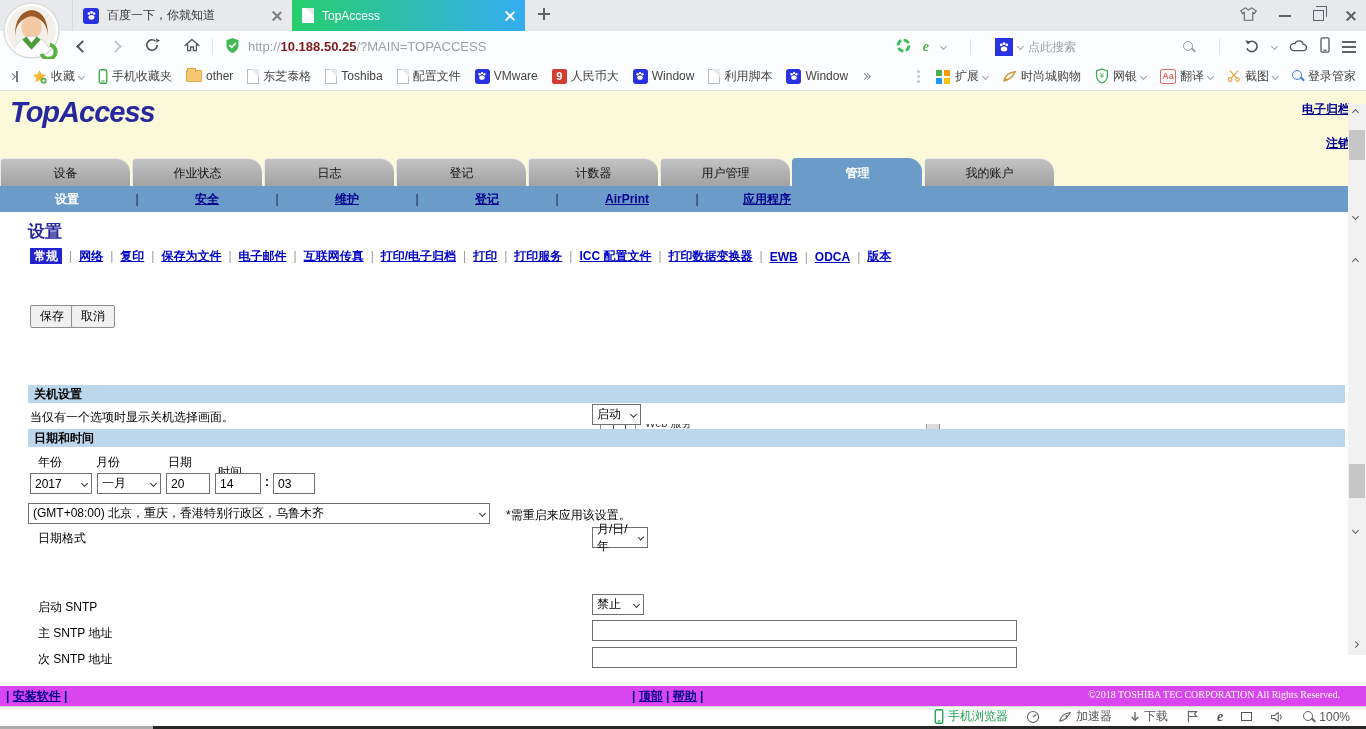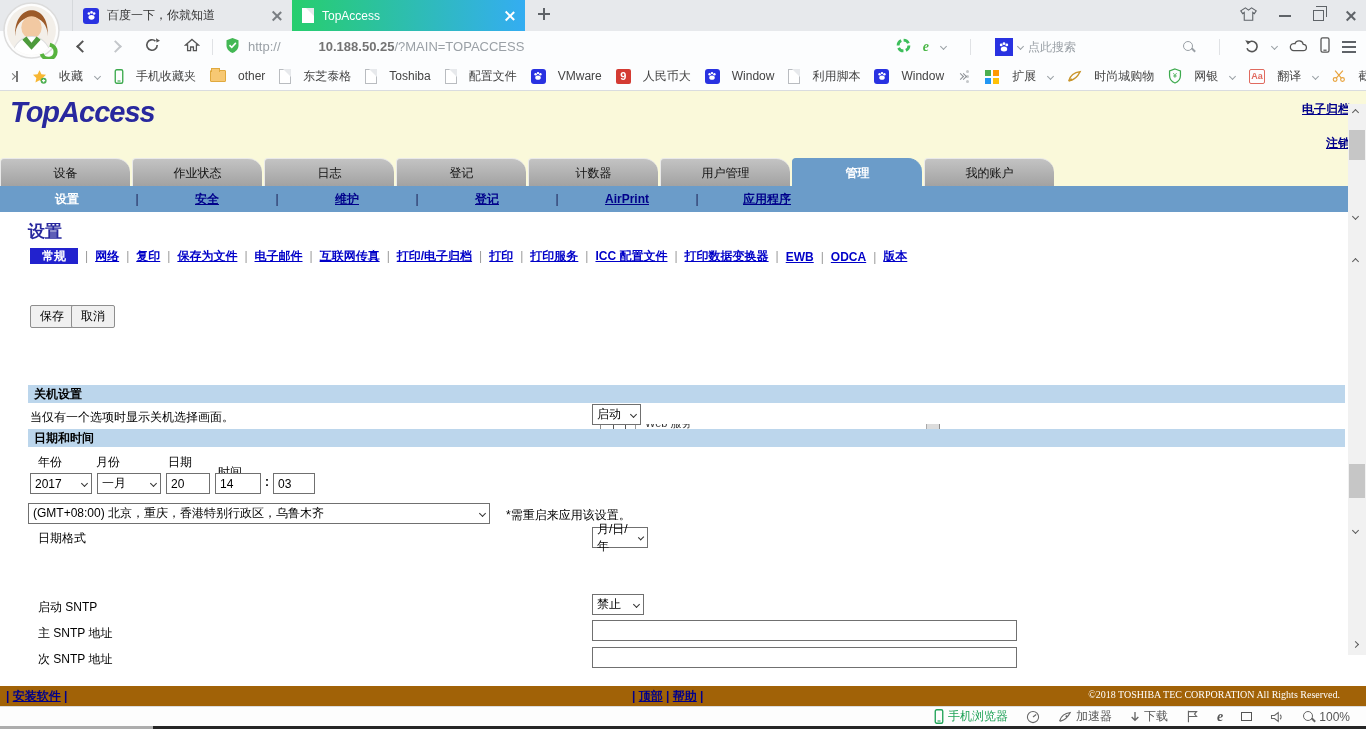--- a/index.html
+++ b/index.html
@@ -38,35 +38,35 @@
 .restore { position:relative; width:11px; height:11px; border:1.5px solid #5f6368; }
 .restore::before { content:""; position:absolute; left:2px; top:-5px; width:10px; height:10px; border:1.5px solid #5f6368; border-left:none; border-bottom:none; }
 
 
 .toolbar { position:absolute; left:0; top:31px; width:1366px; height:31px; background:#FCFDFE; display:flex; align-items:center; }
 .navbtns { display:flex; align-items:center; gap:24px; margin-left:78px; color:#555; }
 .navbtns .fwd { color:#C3C6CA; }
 .vsep { width:1px; height:16px; background:#E0E2E5; margin:0 12px; }
 .urlbox { display:flex; align-items:center; gap:8px; flex:1; }
 .url { font-size:13px; color:#9AA0A6; }
-.url b { color:#737373; font-weight:bold;margin-left:38px; }
+.url b { color:#7f1d1d; font-weight:bold; }
 .tb-right { display:flex; align-items:center; gap:12px; margin-right:10px; }
 .searchwrap { display:flex; align-items:center; gap:5px; }
 .search-input { border:none; outline:none; background:transparent; font-size:12px; width:150px; color:#333; }
 .search-input::placeholder { color:#9AA0A6; }
 .mini-baidu { width:18px; height:18px; background:#2932E1; border:1px solid #2932E1; display:flex; align-items:center; justify-content:center; }
 .hamburger { display:inline-flex; flex-direction:column; gap:3px; }
 .hamburger i { width:14px; height:2px; background:#5f6368; }
 .tinycaret { color:#9AA0A6; }
 
 
 .bookbar { position:absolute; left:0; top:62px; width:1366px; height:29px; background:#FCFDFE; border-bottom:1px solid #D9DCDF; display:flex; align-items:center; justify-content:space-between; color:#444; }
 .bm-left,.bm-right { display:flex; align-items:center; gap:14px; }
 .bm-left { margin-left:10px; } .bm-right { margin-right:10px; }
-.bm { display:flex; align-items:center; gap:12px; cursor:pointer; white-space:nowrap; }
+.bm { display:flex; align-items:center; gap:4px; cursor:pointer; white-space:nowrap; }
 .folder { width:16px; height:12px; background:#F7C873; border:1px solid #E0A93E; border-radius:1px; position:relative; }
 .folder::before { content:""; position:absolute; left:0; top:-3px; width:7px; height:3px; background:#F7C873; border:1px solid #E0A93E; border-bottom:none; }
 .red9 { width:15px; height:15px; background:#D43B33; color:#fff; font-weight:bold; font-size:11px; display:flex; align-items:center; justify-content:center; border-radius:2px; }
 .aabox { width:16px; height:15px; border:1px solid #E06A5F; color:#E06A5F; font-size:9px; font-weight:bold; display:flex; align-items:center; justify-content:center; border-radius:2px; }
 .blocks { position:relative; width:15px; height:15px; }
 .blocks i { position:absolute; width:6px; height:6px; }
 .blocks i:nth-child(1){ left:0; top:1px; background:#4CAF50; }
 .blocks i:nth-child(2){ left:8px; top:1px; background:#FF9800; }
 .blocks i:nth-child(3){ left:0; top:9px; background:#2196F3; }
 .blocks i:nth-child(4){ left:8px; top:9px; background:#FFC107; }
@@ -89,21 +89,21 @@
 .sn-item { width:134px; text-align:center; font-weight:bold; cursor:pointer; }
 .sn-cur { color:#fff; }
 .sn-link { color:#00008B; text-decoration:underline; }
 .sn-sep { color:#1a1a4d; width:6px; text-align:center; }
 
 .content { position:absolute; left:0; top:121px; width:1348px; height:474px; background:#fff; overflow:hidden; }
 .pgtitle { position:absolute; left:28px; top:8px; font-size:17px; font-weight:bold; color:#28289E; }
 .subtabs { position:absolute; left:30px; top:36px; display:flex; align-items:center; white-space:nowrap; font-weight:bold; }
 .subtabs > *:not(:last-child)::after { content:"|"; color:#999; margin:0 7px; font-weight:normal; display:inline-block; text-decoration:none; }
 .st-sel { color:#fff; }
-.st-sel b { background:#2222CE; color:#fff; padding:1px 12px; font-weight:bold; }
+.st-sel b { background:#2222CE; color:#fff; padding:1px 4px; font-weight:bold; }
 .st-link { color:#0000C8; text-decoration:underline; cursor:pointer; }
 .btn { position:absolute; top:93px; height:23px; padding:0 9px; background:#F0F0F0; border:1px solid #8E8E8E; border-radius:2px; font-size:12px; cursor:pointer; }
 .btn.save { left:30px; } .btn.cancel { left:71px; }
 
 
 .clipbox { position:absolute; left:600px; top:212px; width:340px; height:17px; border:1px solid #8C8C8C; border-top:none; overflow:hidden; background:#fff; }
 .clipbox .cb { position:absolute; left:12px; top:-7px; width:13px; height:13px; border:1px solid #555; background:#fff; }
 .clipbox .divline { position:absolute; left:34px; top:0; width:1px; height:17px; background:#999; }
 .clipbox .ctext { position:absolute; left:44px; top:-8px; font-size:11px; color:#333; }
 .clipbox .csb { position:absolute; right:0; top:0; width:13px; height:16px; background:#DCDCDC; border-left:1px solid #AAA; }
@@ -111,21 +111,21 @@
 .secbar { position:absolute; left:28px; width:1317px; height:18px; background:#BCD6EC; font-weight:bold; color:#000; line-height:18px; padding-left:6px; }
 .flabel { position:absolute; color:#000; }
 .sel { position:absolute; height:21px; border:1px solid #707070; background:#fff; display:flex; align-items:center; justify-content:space-between; padding:0 4px; cursor:pointer; }
 .sel .chv { width:5px; height:5px; border-width:1.6px; color:#333; margin-left:5px; }
 .tin { position:absolute; height:21px; border:1px solid #707070; padding:0 4px; font-size:12px; outline:none; background:#fff; }
 .sbtn { position:absolute; display:flex; align-items:center; justify-content:center; color:#5A5A5A; cursor:pointer; }
 .vscroll { position:absolute; left:1348px; top:13px; width:18px; height:534px; background:#F1F1F1; }
 .vthumb { position:absolute; left:1px; width:16px; background:#C6C6C6; }
 .corner { position:absolute; left:1348px; top:547px; width:18px; height:17px; background:#F1F1F1; }
 
-.pfooter { position:absolute; left:0; top:595px; width:1366px; height:20px; background:#a16207; }
+.pfooter { position:absolute; left:0; top:595px; width:1366px; height:20px; background:#d946ef; }
 .flink { font-weight:bold; color:#00008B; text-decoration:underline; cursor:pointer; }
 .fpipe { color:#00008B; font-weight:bold; }
 .copyright { position:absolute; right:26px; top:3px; color:#fff; font-size:10px;font-family:Liberation Serif, serif; }
 
 
 .statusbar { position:absolute; left:0; top:706px; width:1366px; height:20px; background:#FDFDFD; border-top:1px solid #DCDCDC; display:flex; align-items:center; justify-content:flex-end; gap:18px; padding-right:16px; color:#555; }
 .sb-item { display:flex; align-items:center; gap:4px; cursor:pointer; }
 .sb-green { color:#21A358; }
 .ie-e { font-family:"Liberation Serif",serif; font-style:italic; font-size:14px; font-weight:bold; }
 .sliver { position:absolute; left:0; top:726px; width:1366px; height:3px; background:#262626; }

